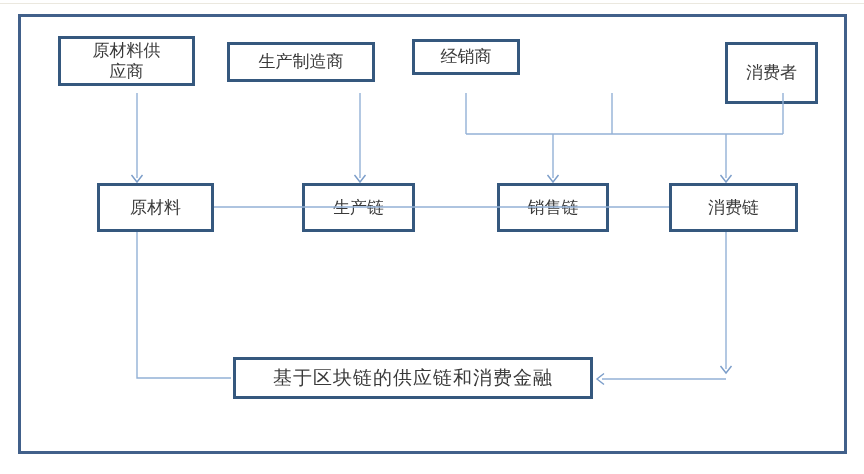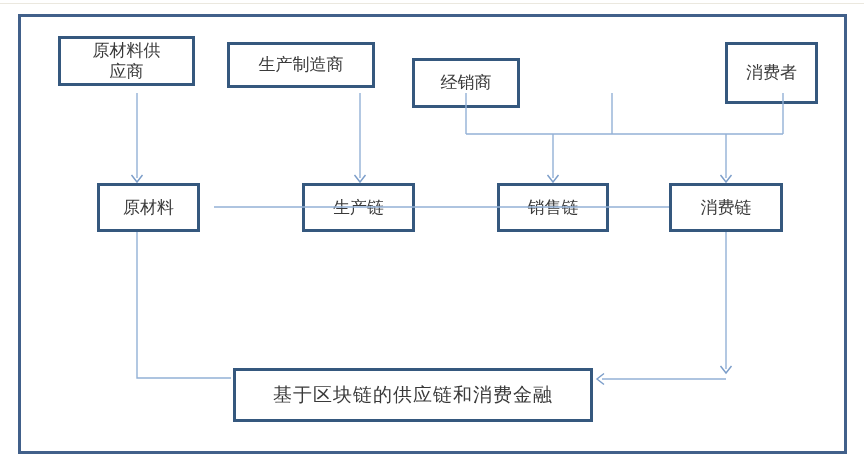--- a/index.html
+++ b/index.html
@@ -86,24 +86,24 @@
 
     <path class="c-line" d="M726,232 V369"></path>
     <path class="c-arrow" d="M720.5,366 L726,373 L731.5,366"></path>
 
     <path class="c-line" d="M726,379 H602"></path>
     <path class="c-arrow" d="M604,373.5 L597,379 L604,384.5"></path>
   </svg>
 
   <div class="node" style="left:58px;top:36px;width:137px;height:50px">原材料供
 应商</div>
-  <div class="node" style="left:227px;top:42px;width:148px;height:46px">生产制造商</div>
-  <div class="node" style="left:412px;top:58px;width:108px;height:50px">经销商</div>
+  <div class="node" style="left:227px;top:42px;width:148px;height:40px">生产制造商</div>
+  <div class="node" style="left:412px;top:39px;width:108px;height:36px">经销商</div>
   <div class="node" style="left:725px;top:42px;width:93px;height:62px">消费者</div>
 
-  <div class="node" style="left:97px;top:183px;width:103px;height:49px">原材料</div>
+  <div class="node" style="left:97px;top:183px;width:117px;height:49px">原材料</div>
   <div class="node" style="left:302px;top:183px;width:113px;height:49px">生产链</div>
   <div class="node" style="left:497px;top:183px;width:112px;height:49px">销售链</div>
-  <div class="node" style="left:669px;top:183px;width:114px;height:49px">消费链</div>
+  <div class="node" style="left:669px;top:183px;width:129px;height:49px">消费链</div>
 
-  <div class="node bottom" style="left:233px;top:368px;width:360px;height:54px">基于区块链的供应链和消费金融</div>
+  <div class="node bottom" style="left:233px;top:357px;width:360px;height:42px">基于区块链的供应链和消费金融</div>
 
 </div>
 
 </body></html>

